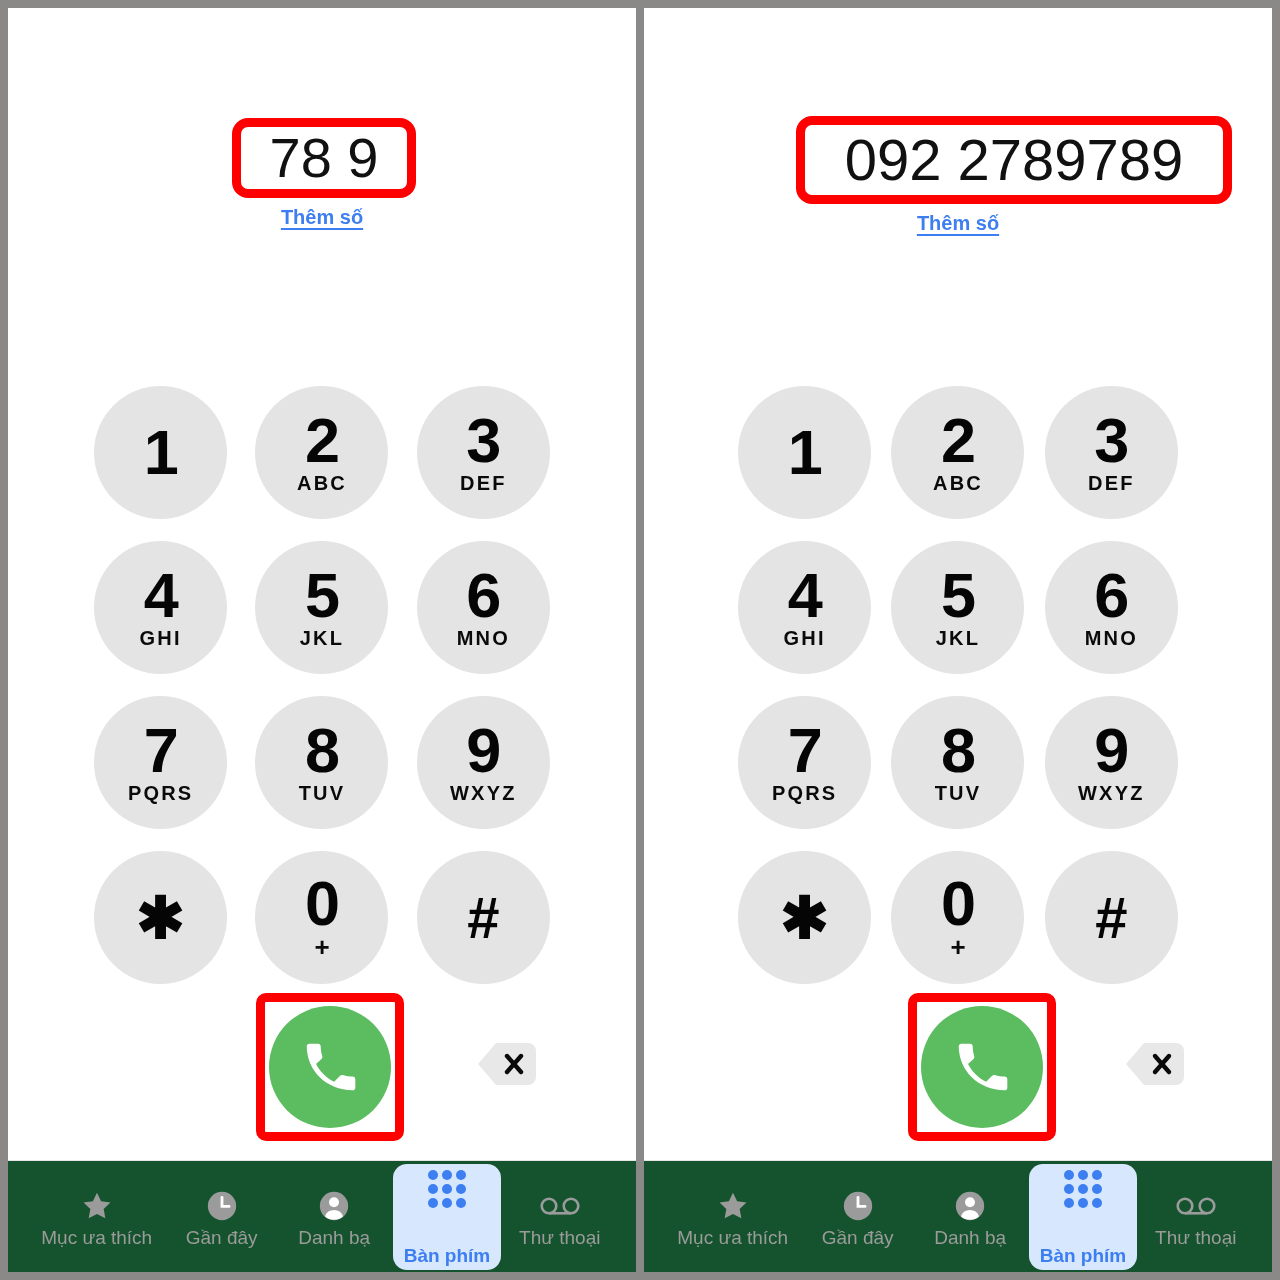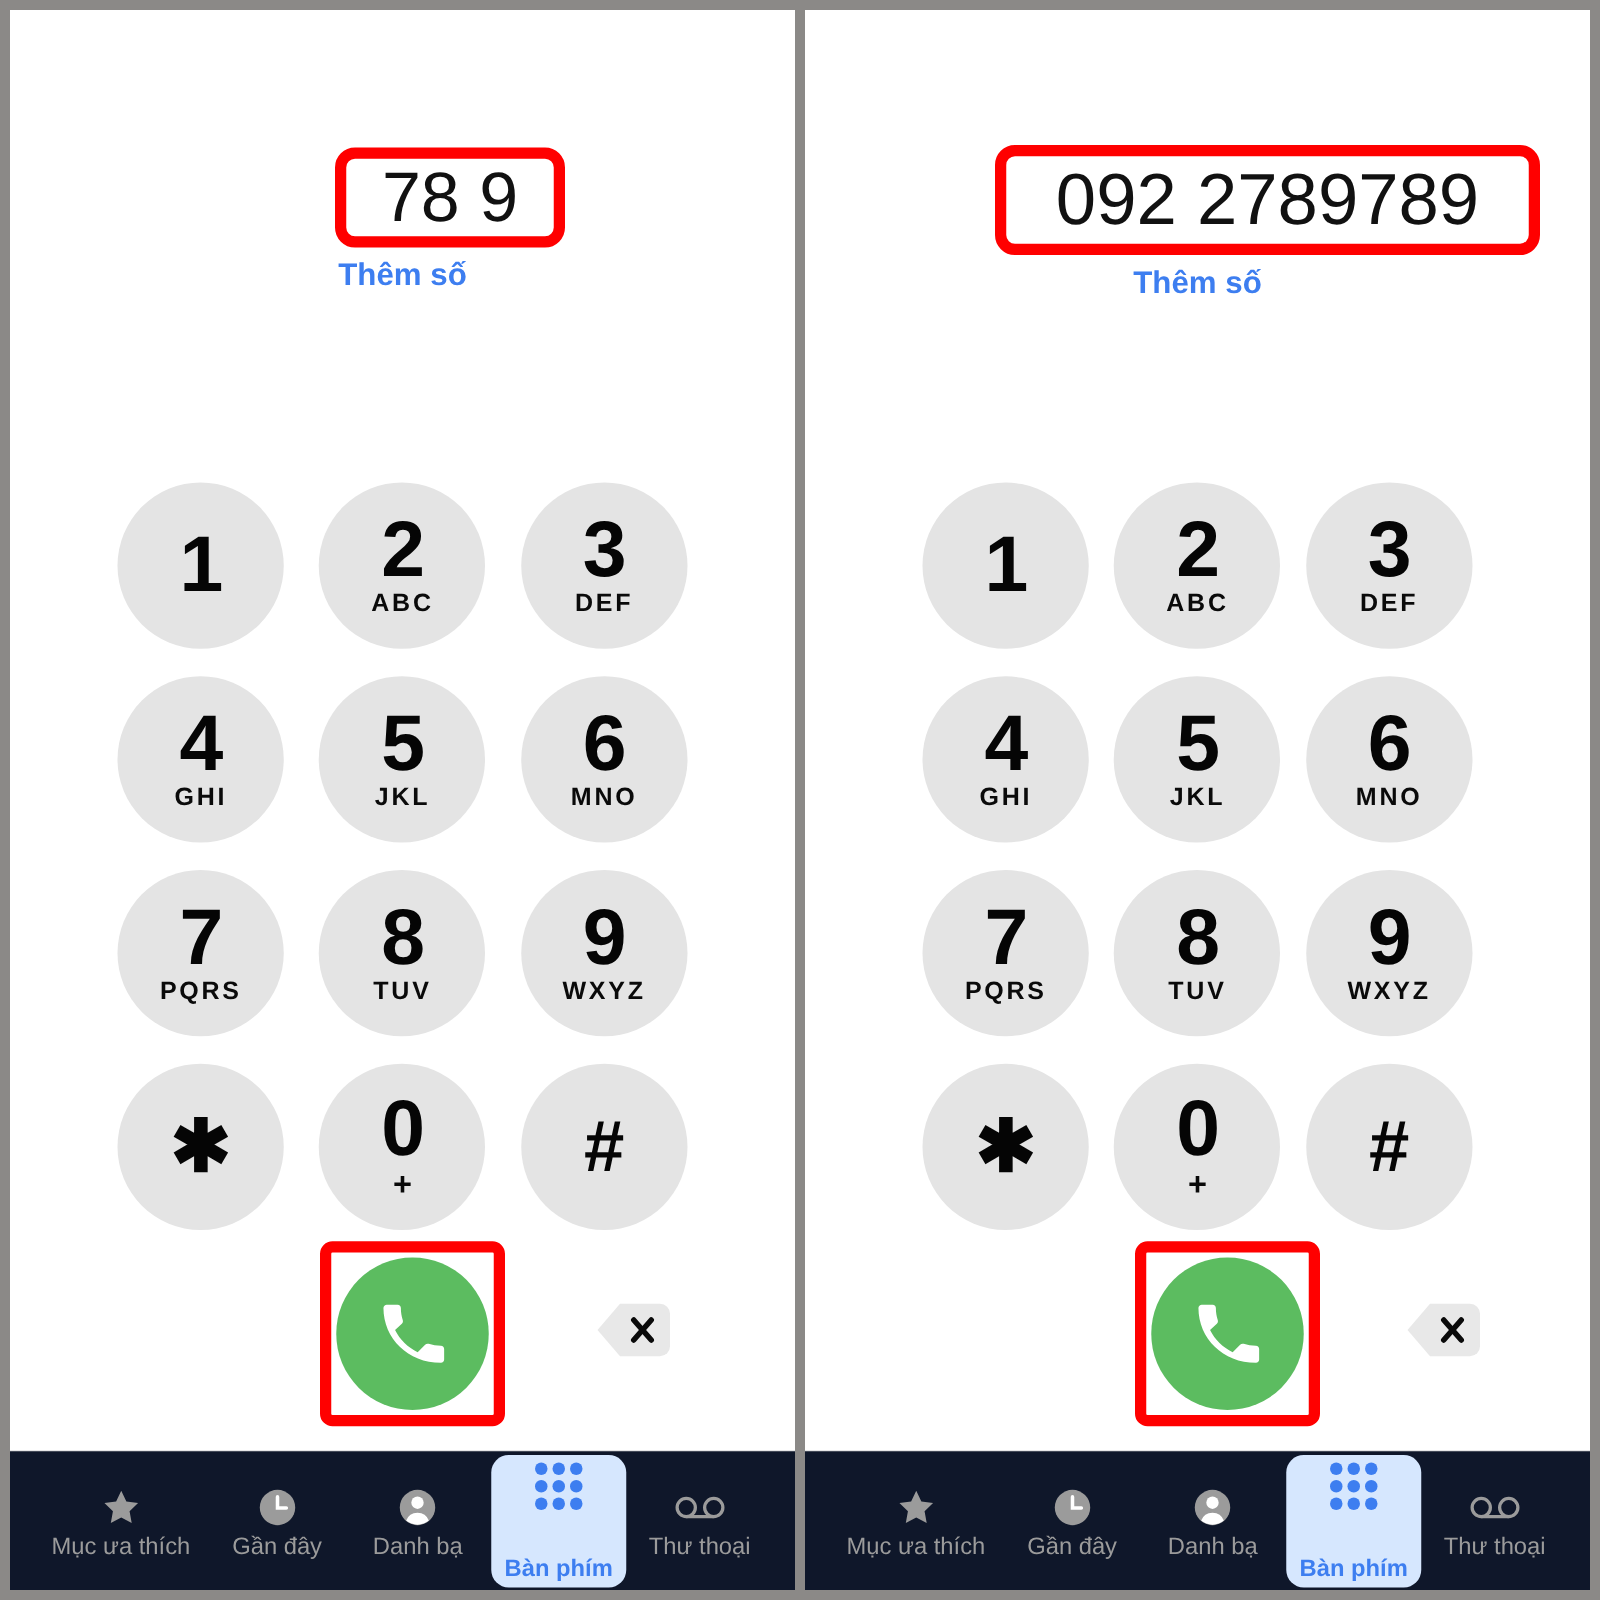--- a/index.html
+++ b/index.html
@@ -55,21 +55,20 @@
     box-sizing: border-box;
     display: flex;
     align-items: center;
     justify-content: center;
   }
   .left .redbox.num-box {
     left: 224px;
     top: 110px;
     width: 184px;
     height: 80px;
-    margin-left: 36px;
   }
   .right .redbox.num-box {
     left: 104px;
     top: 108px;
     width: 436px;
     height: 88px;
     margin-left: 48px;
   }
   .dialed-number {
     font-family: "Liberation Sans", sans-serif;
@@ -80,22 +79,23 @@
     line-height: 1;
   }
   .left .dialed-number { font-size: 56px; }
   .right .dialed-number { font-size: 58px; }
 
   .add-number {
     position: absolute;
     width: 100%;
     text-align: center;
     color: #3d7ef0;
-    font-size: 25px;
+    font-size: 20px;
     font-weight: 700;
+    text-decoration: underline;
     text-underline-offset: 4px;
     cursor: pointer;
   }
   .left .add-number  { top: 198px; }
   .right .add-number { top: 204px; }
 
   
   .keypad {
     position: absolute;
     left: 0;
@@ -196,21 +196,21 @@
   .left .backspace  { left: 468px; }
   .right .backspace { left: 480px; }
 
   
   .tabbar {
     position: absolute;
     bottom: 0;
     left: 0;
     width: 100%;
     height: 112px;
-    background: #0f172a;
+    background: #14532d;
     border-top: 1px solid #e6e6e6;
     display: flex;
     align-items: center;
     justify-content: space-around;
     box-sizing: border-box;
     padding: 0 20px;
   }
   .tab {
     display: flex;
     flex-direction: column;

